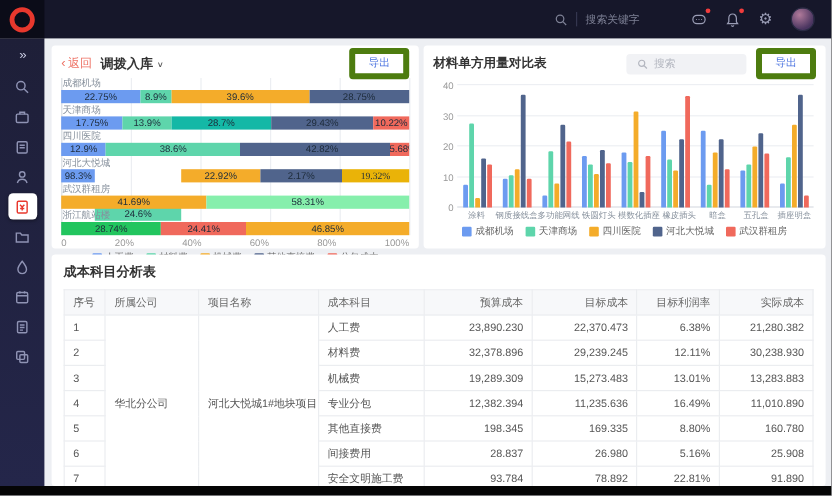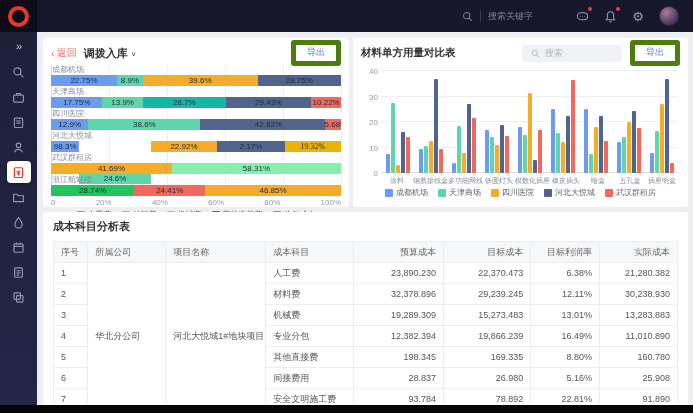--- a/index.html
+++ b/index.html
@@ -476,21 +476,21 @@
               <td class="al-l">机械费</td>
               <td class="al-r">19,289.309</td>
               <td class="al-r">15,273.483</td>
               <td class="al-r">13.01%</td>
               <td class="al-r">13,283.883</td>
             </tr>
             <tr>
               <td class="al-c">4</td>
               <td class="al-l">专业分包</td>
               <td class="al-r">12,382.394</td>
-              <td class="al-r">19,866.239</td>
+              <td class="al-r">11,235.636</td>
               <td class="al-r">16.49%</td>
               <td class="al-r">11,010.890</td>
             </tr>
             <tr>
               <td class="al-c">5</td>
               <td class="al-l">其他直接费</td>
               <td class="al-r">198.345</td>
               <td class="al-r">169.335</td>
               <td class="al-r">8.80%</td>
               <td class="al-r">160.780</td>

